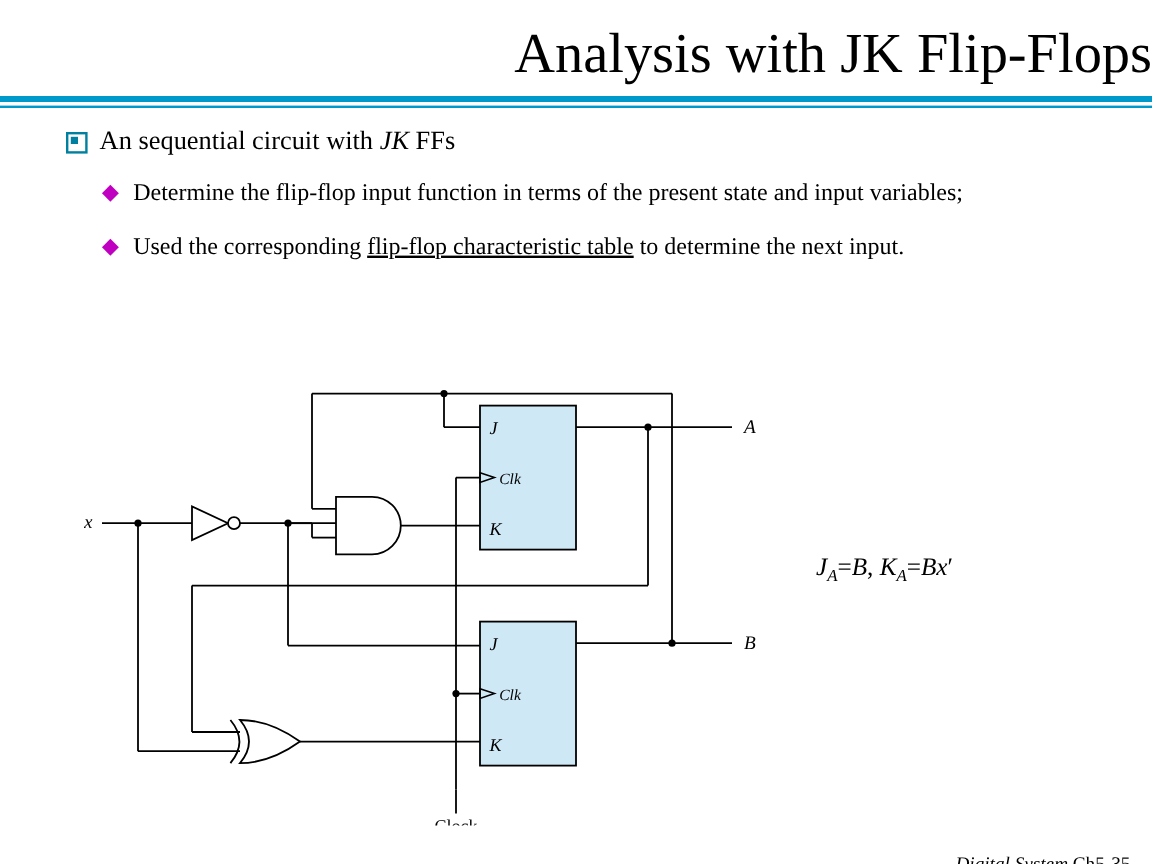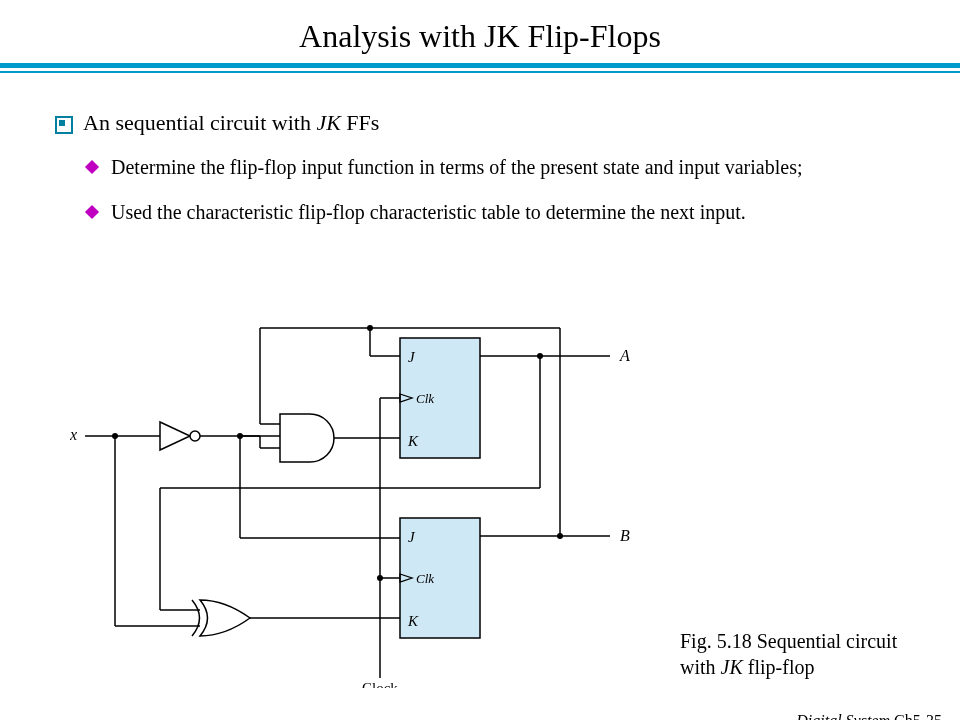--- a/index.html
+++ b/index.html
@@ -11,38 +11,38 @@
     color: #000;
     position: relative;
     overflow: hidden;
   }
   .slide {
     width: 100%;
     height: 100%;
     position: relative;
   }
   .title {
-    text-align: center;
-    font-size: 32px;
+    text-align: right;
+    font-size: 47px;
     font-weight: 400;
     margin: 18px 0 8px;
   }
   .hr-wrap { width: 100%; }
   .hr-thick {
     height: 5px;
     background: #0099cc;
     margin: 0;
   }
   .hr-thin {
     height: 2px;
     background: #0099cc;
     margin-top: 3px;
   }
   .content {
-    padding: 37px 40px 0 55px;
+    padding: 14px 40px 0 55px;
     font-size: 22px;
   }
   .l1 {
     position: relative;
     padding-left: 28px;
     margin-bottom: 6px;
   }
   .l1 .bullet-box {
     position: absolute;
     left: 0;
@@ -72,21 +72,21 @@
   .l2 .diamond {
     position: absolute;
     left: 32px;
     top: 8px;
     width: 10px;
     height: 10px;
     background: #c000c0;
     transform: rotate(45deg);
   }
   .italic { font-style: italic; }
-  .underline { }
+  .underline { text-decoration: underline; }
   .diagram {
     position: absolute;
     left: 70px;
     top: 300px;
     width: 600px;
     height: 370px;
   }
   .equations {
     position: absolute;
     left: 680px;
@@ -129,31 +129,30 @@
     <div class="l1">
       <span class="bullet-box"></span>
       <span>An sequential circuit with </span><span class="italic">JK</span><span> FFs</span>
     </div>
     <div class="l2">
       <span class="diamond"></span>
       <span>Determine the flip-flop input function in terms of the present state and input variables;</span>
     </div>
     <div class="l2">
       <span class="diamond"></span>
-      <span>Used the characteristic </span><span class="underline">flip-flop characteristic table</span><span> to determine the next input.</span>
+      <span>Used the corresponding </span><span class="underline">flip-flop characteristic table</span><span> to determine the next input.</span>
     </div>
   </div>
 
   <div class="equations">
-  </div>
-
-  <div class="caption">
-    <span>Fig. 5.18 Sequential circuit</span><br>
-    <span>with </span><span class="italic">JK</span><span> flip-flop</span>
-  </div>
+    <div>
+      <span>J</span><span class="sub">A</span><span class="rm">=</span><span>B</span><span class="rm">, </span><span>K</span><span class="sub">A</span><span class="rm">=</span><span>Bx</span><span class="rm">′</span>
+    </div>
+  </div>
+
 
   <div class="footer">
     <span>Digital System</span><span class="ch"> Ch5-35</span>
   </div>
 
   <svg class="diagram" viewBox="0 0 600 370">
     <defs>
       <g id="ffbox">
         <rect x="0" y="0" width="80" height="120" fill="#cfe8f5" stroke="#000" stroke-width="1.5"></rect>
 

